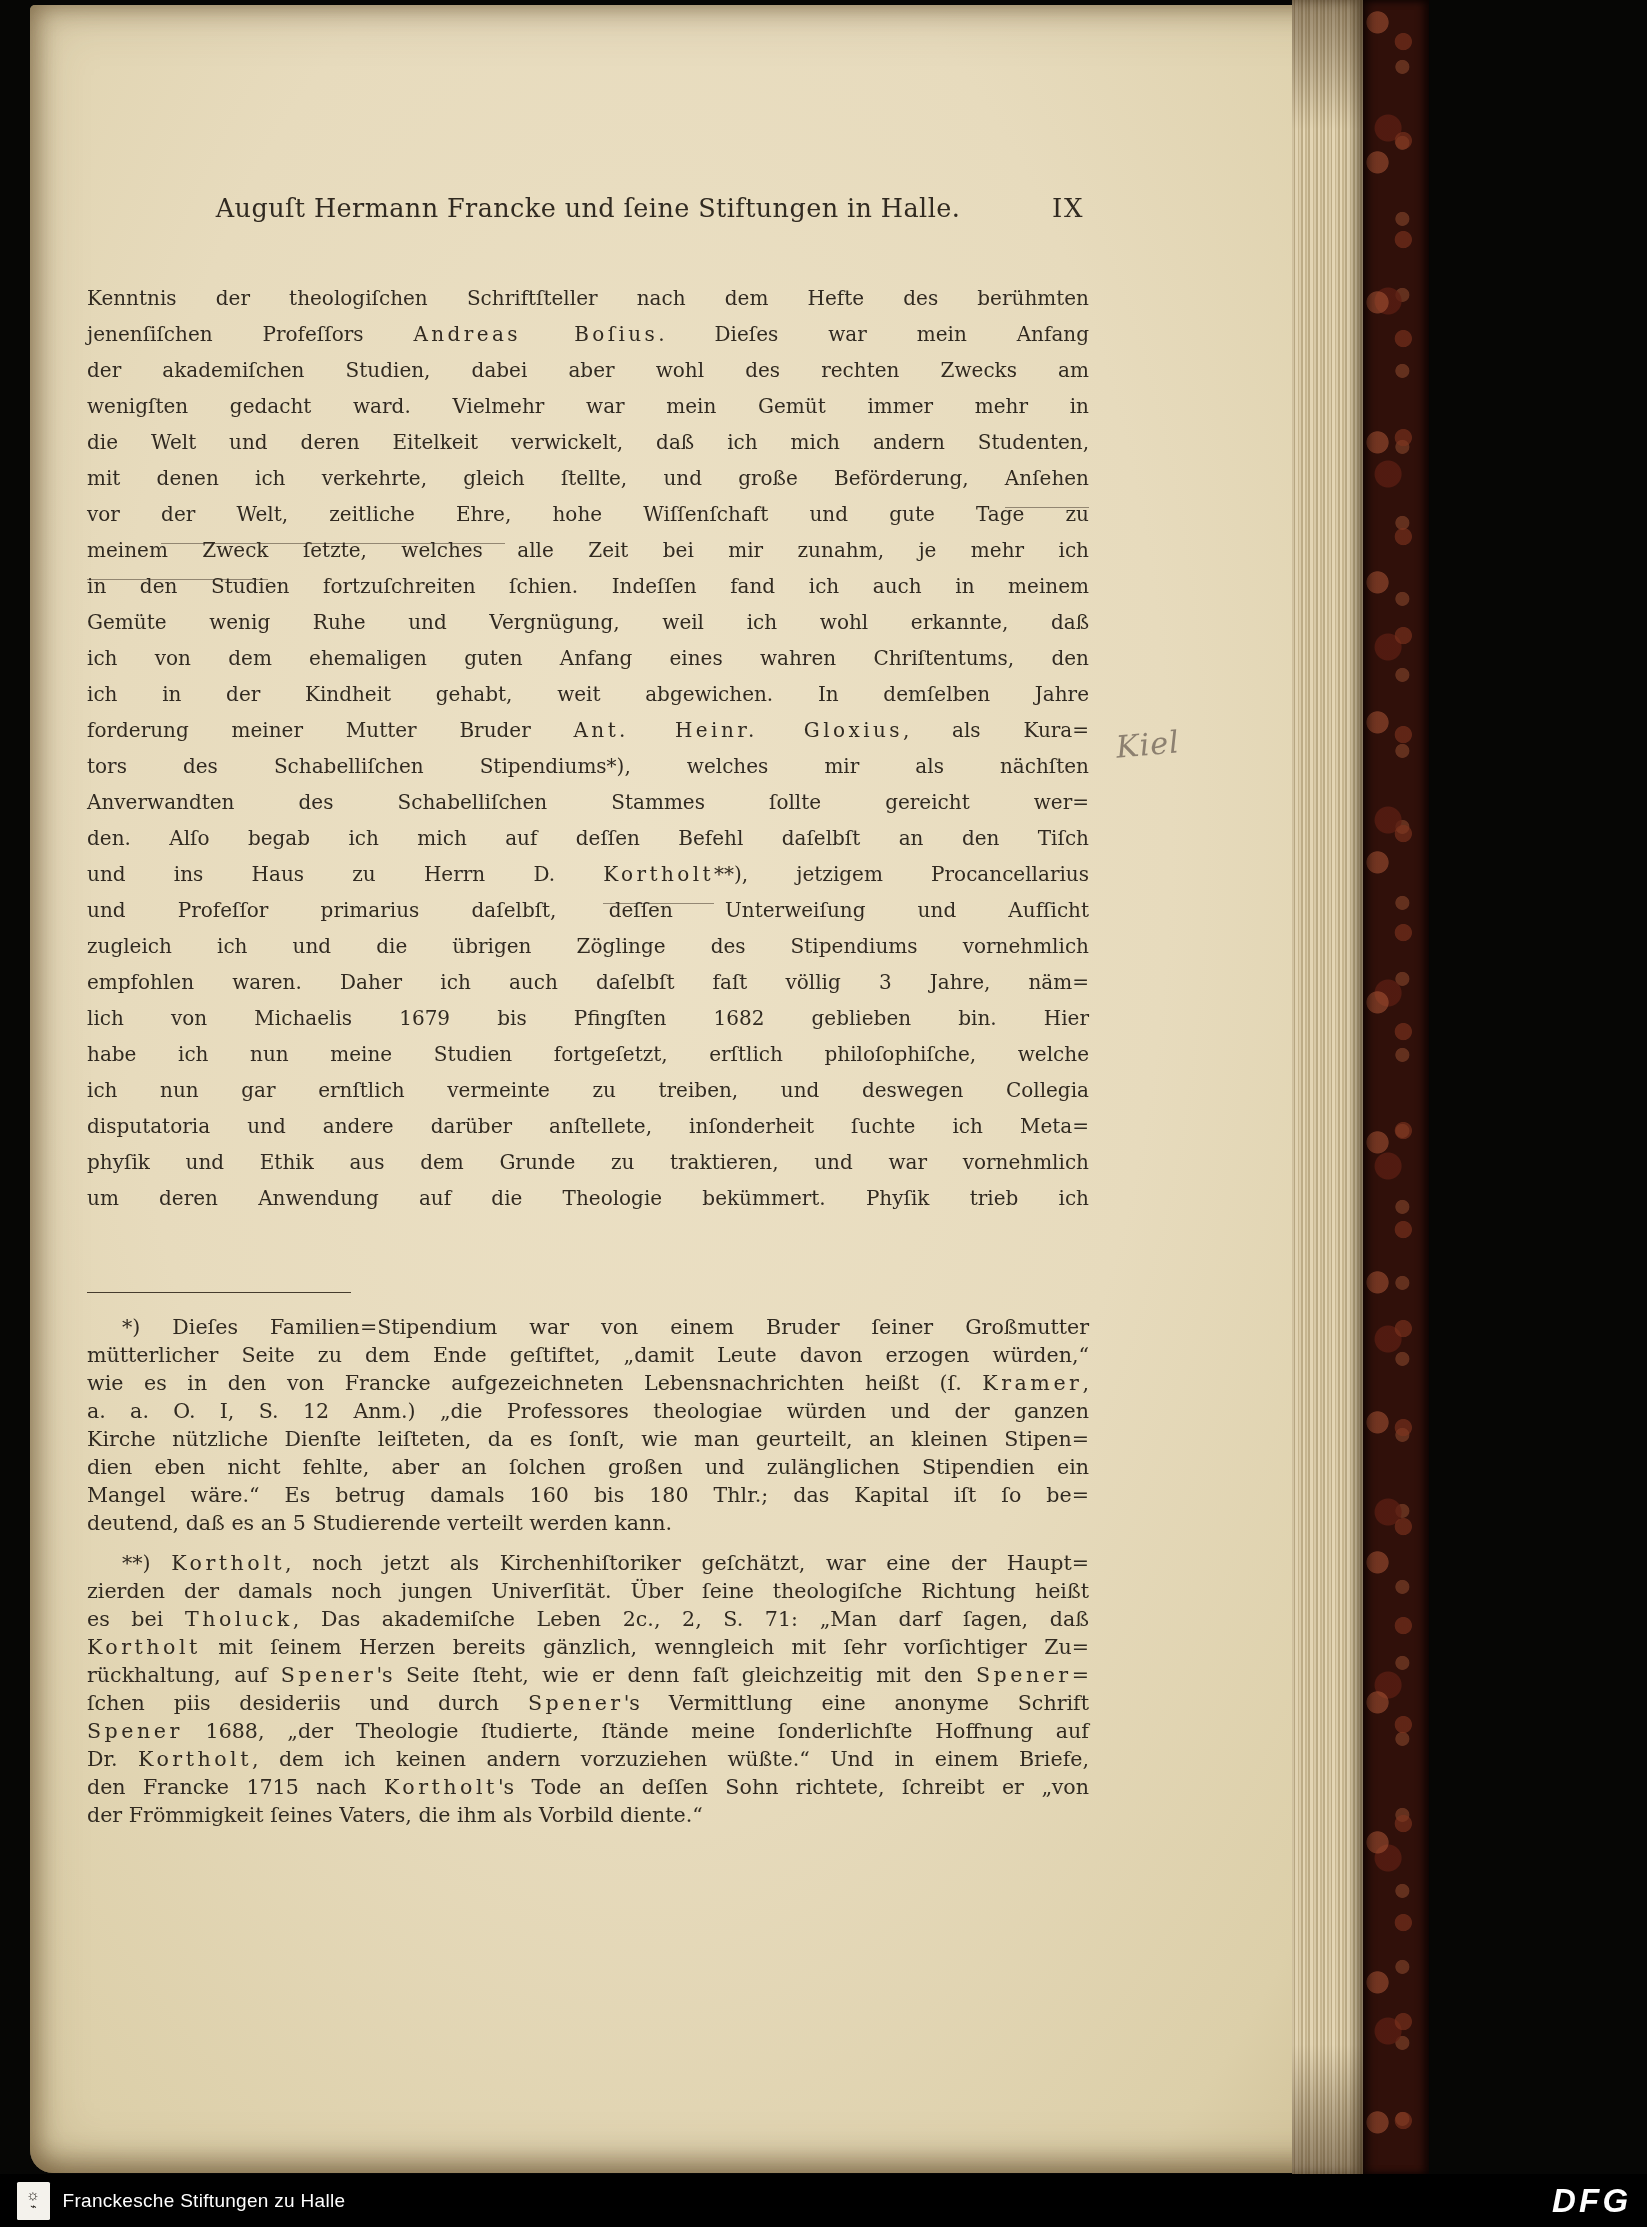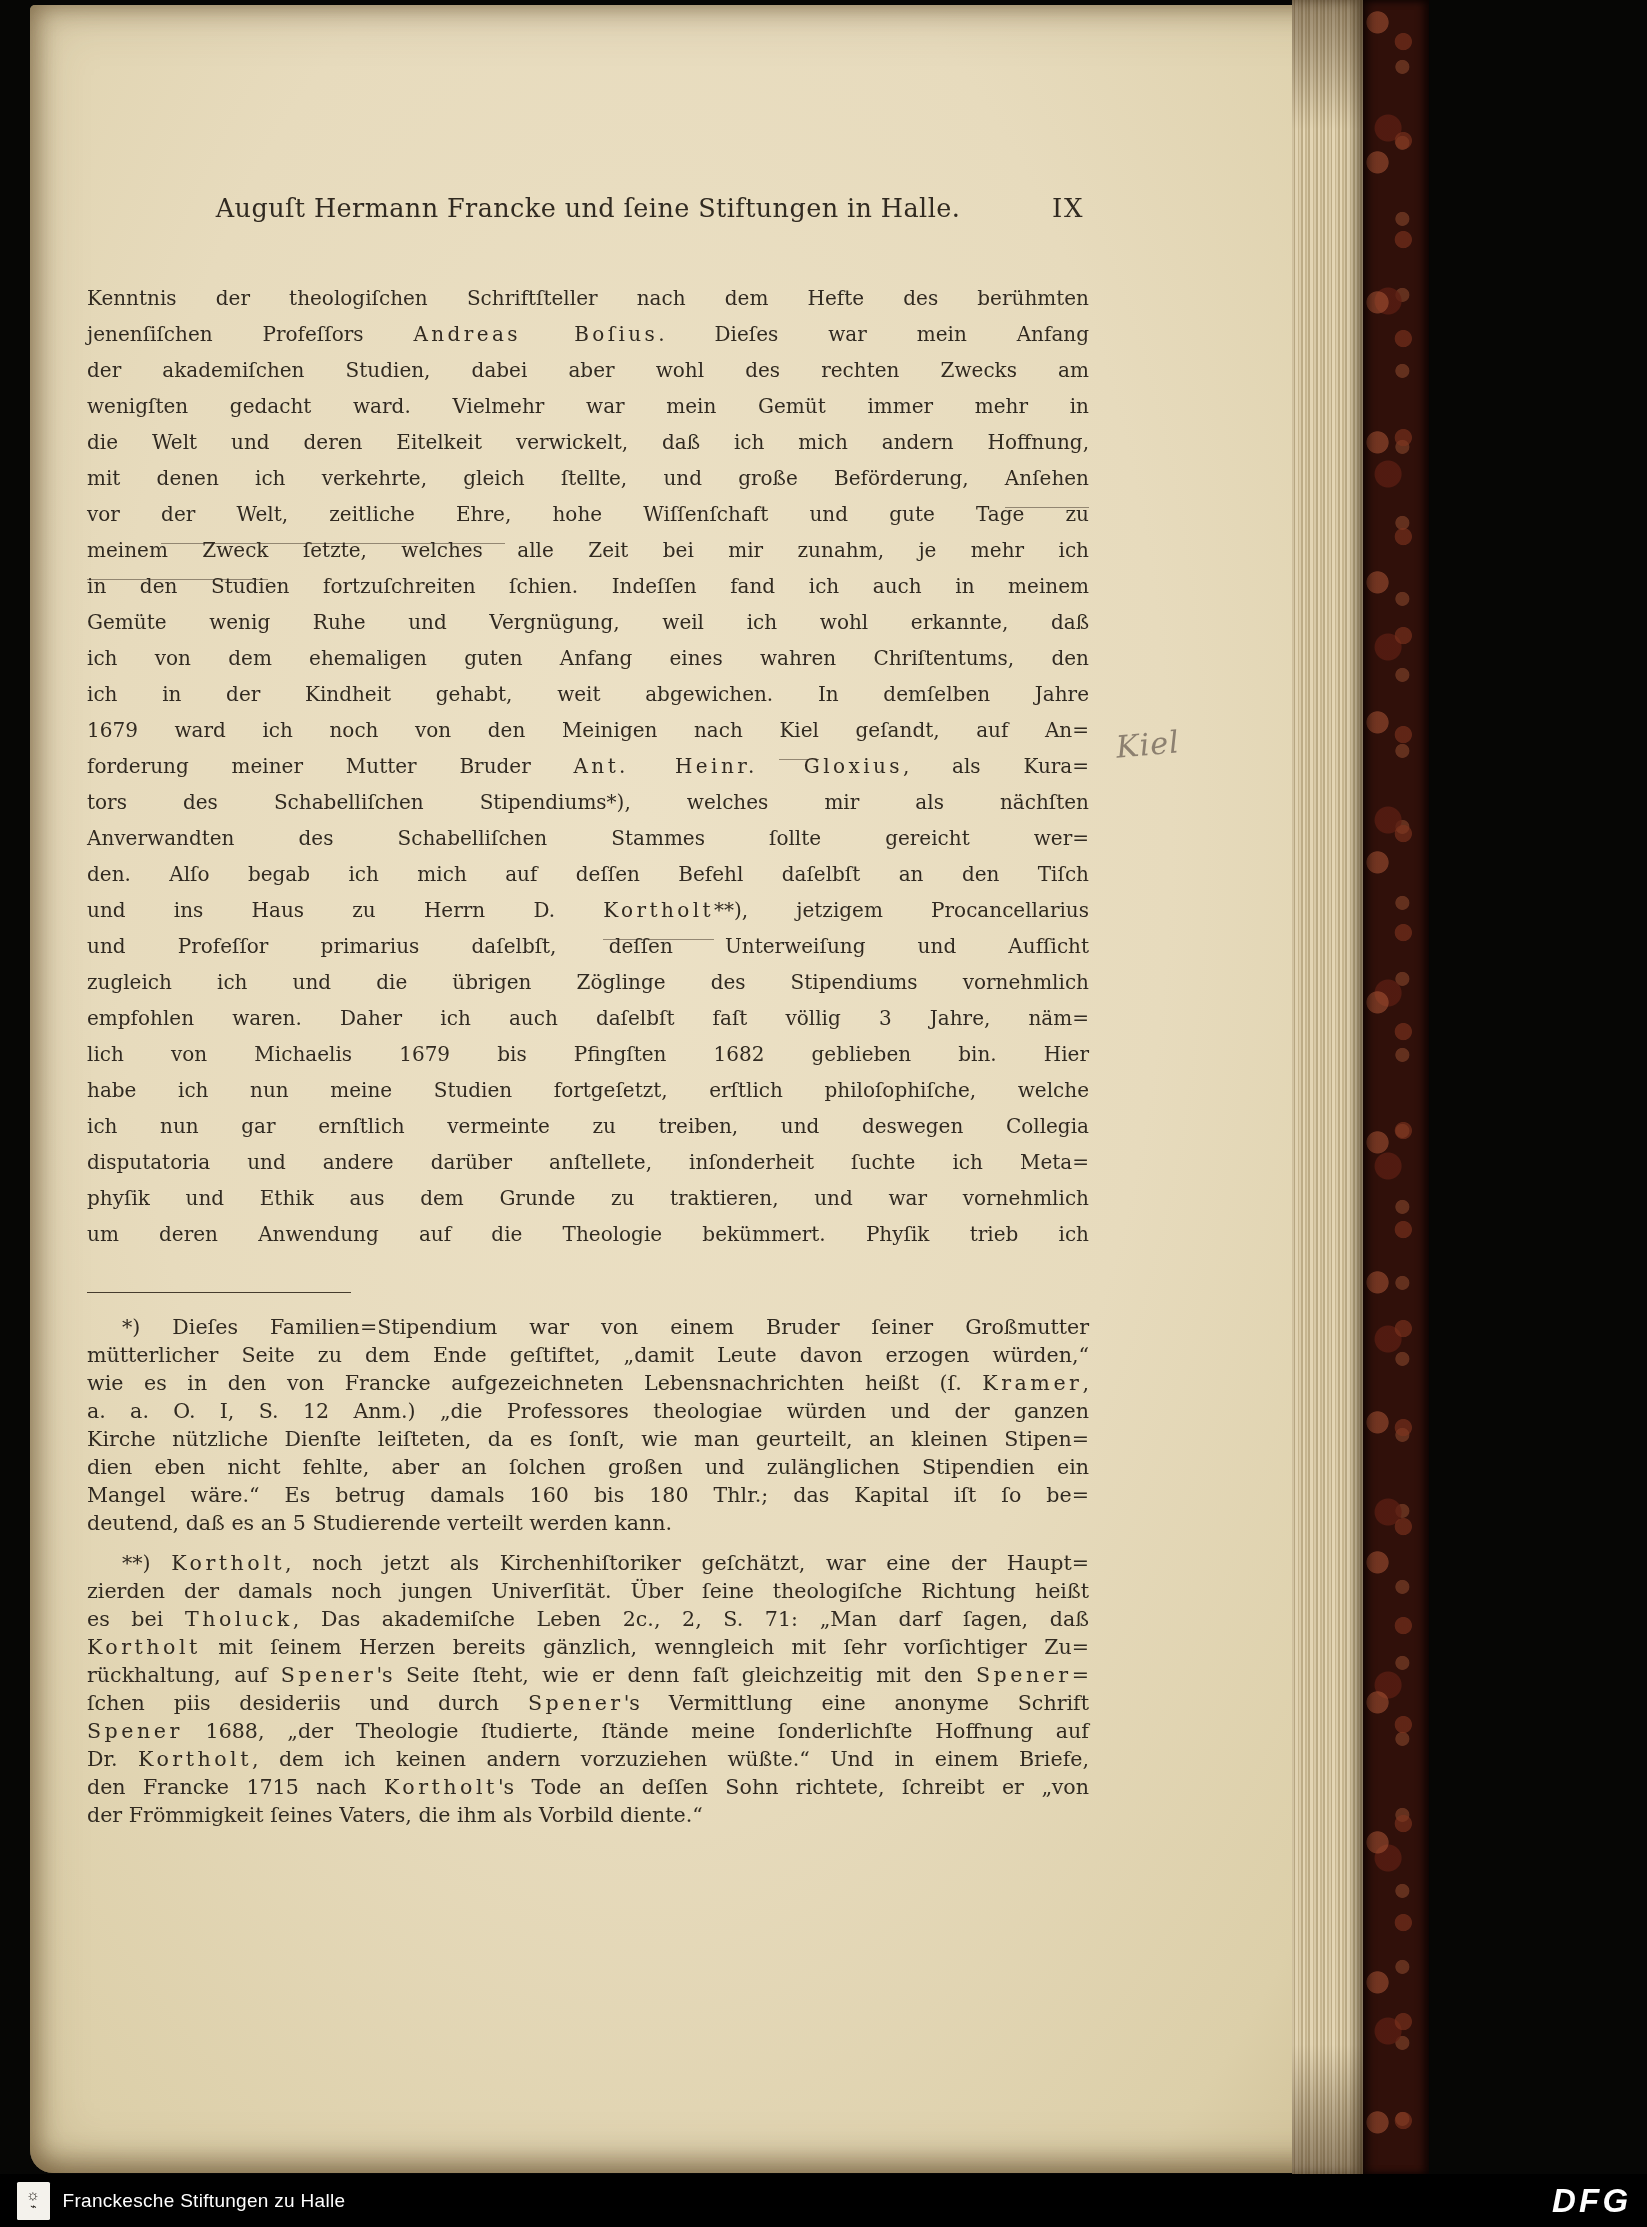--- a/index.html
+++ b/index.html
@@ -115,29 +115,28 @@
     <div class="running-head">
       <span>Auguſt Hermann Francke und ſeine Stiftungen in Halle.</span>
       <span class="pagenum">IX</span>
     </div>
 
     <div class="body-text">
         <div class="tl">Kenntnis der theologiſchen Schriftſteller nach dem Hefte des berühmten</div>
         <div class="tl">jenenſiſchen Profeſſors <span class="sp">Andreas Boſius</span>.  Dieſes war mein Anfang</div>
         <div class="tl">der akademiſchen Studien, dabei aber wohl des rechten Zwecks am</div>
         <div class="tl">wenigſten gedacht ward.  Vielmehr war mein Gemüt immer mehr in</div>
-        <div class="tl">die Welt und deren Eitelkeit verwickelt, daß ich mich andern Hoffnung,</div>
+        <div class="tl">die Welt und deren Eitelkeit verwickelt, daß ich mich andern Studenten,</div>
         <div class="tl">mit denen ich verkehrte, gleich ſtellte, und große Beförderung, <span class="ul">Anſehen</span></div>
         <div class="tl">vor <span class="ul">der Welt, zeitliche Ehre</span>, hohe Wiſſenſchaft und gute Tage zu</div>
         <div class="tl"><span class="ul">meinem Zweck</span> ſetzte, welches alle Zeit bei mir zunahm, je mehr ich</div>
         <div class="tl">in den Studien fortzuſchreiten ſchien.  Indeſſen fand ich auch in meinem</div>
         <div class="tl">Gemüte wenig Ruhe und Vergnügung, weil ich wohl erkannte, daß</div>
         <div class="tl">ich von dem ehemaligen guten Anfang eines wahren Chriſtentums, den</div>
         <div class="tl">ich in der Kindheit gehabt, weit abgewichen.  In demſelben Jahre</div>
-        <div class="tl">1679 ward ich noch von den Meinigen nach <span class="ul">Kiel</span> geſandt, auf An=</div>
         <div class="tl">forderung meiner Mutter Bruder <span class="sp">Ant. Heinr. Gloxius</span>, als Kura=</div>
         <div class="tl">tors des Schabelliſchen Stipendiums*), welches mir als nächſten</div>
         <div class="tl">Anverwandten des Schabelliſchen Stammes ſollte gereicht wer=</div>
         <div class="tl">den.  Alſo begab ich mich auf deſſen Befehl daſelbſt an den Tiſch</div>
         <div class="tl">und ins Haus zu Herrn D. <span class="sp"><span class="ul">Kortholt</span></span>**), jetzigem Procancellarius</div>
         <div class="tl">und Profeſſor primarius daſelbſt, deſſen Unterweiſung und Aufſicht</div>
         <div class="tl">zugleich ich und die übrigen Zöglinge des Stipendiums vornehmlich</div>
         <div class="tl">empfohlen waren.  Daher ich auch daſelbſt faſt völlig 3 Jahre, näm=</div>
         <div class="tl">lich von Michaelis 1679 bis Pfingſten 1682 geblieben bin.  Hier</div>
         <div class="tl">habe ich nun meine Studien fortgeſetzt, erſtlich philoſophiſche, welche</div>

